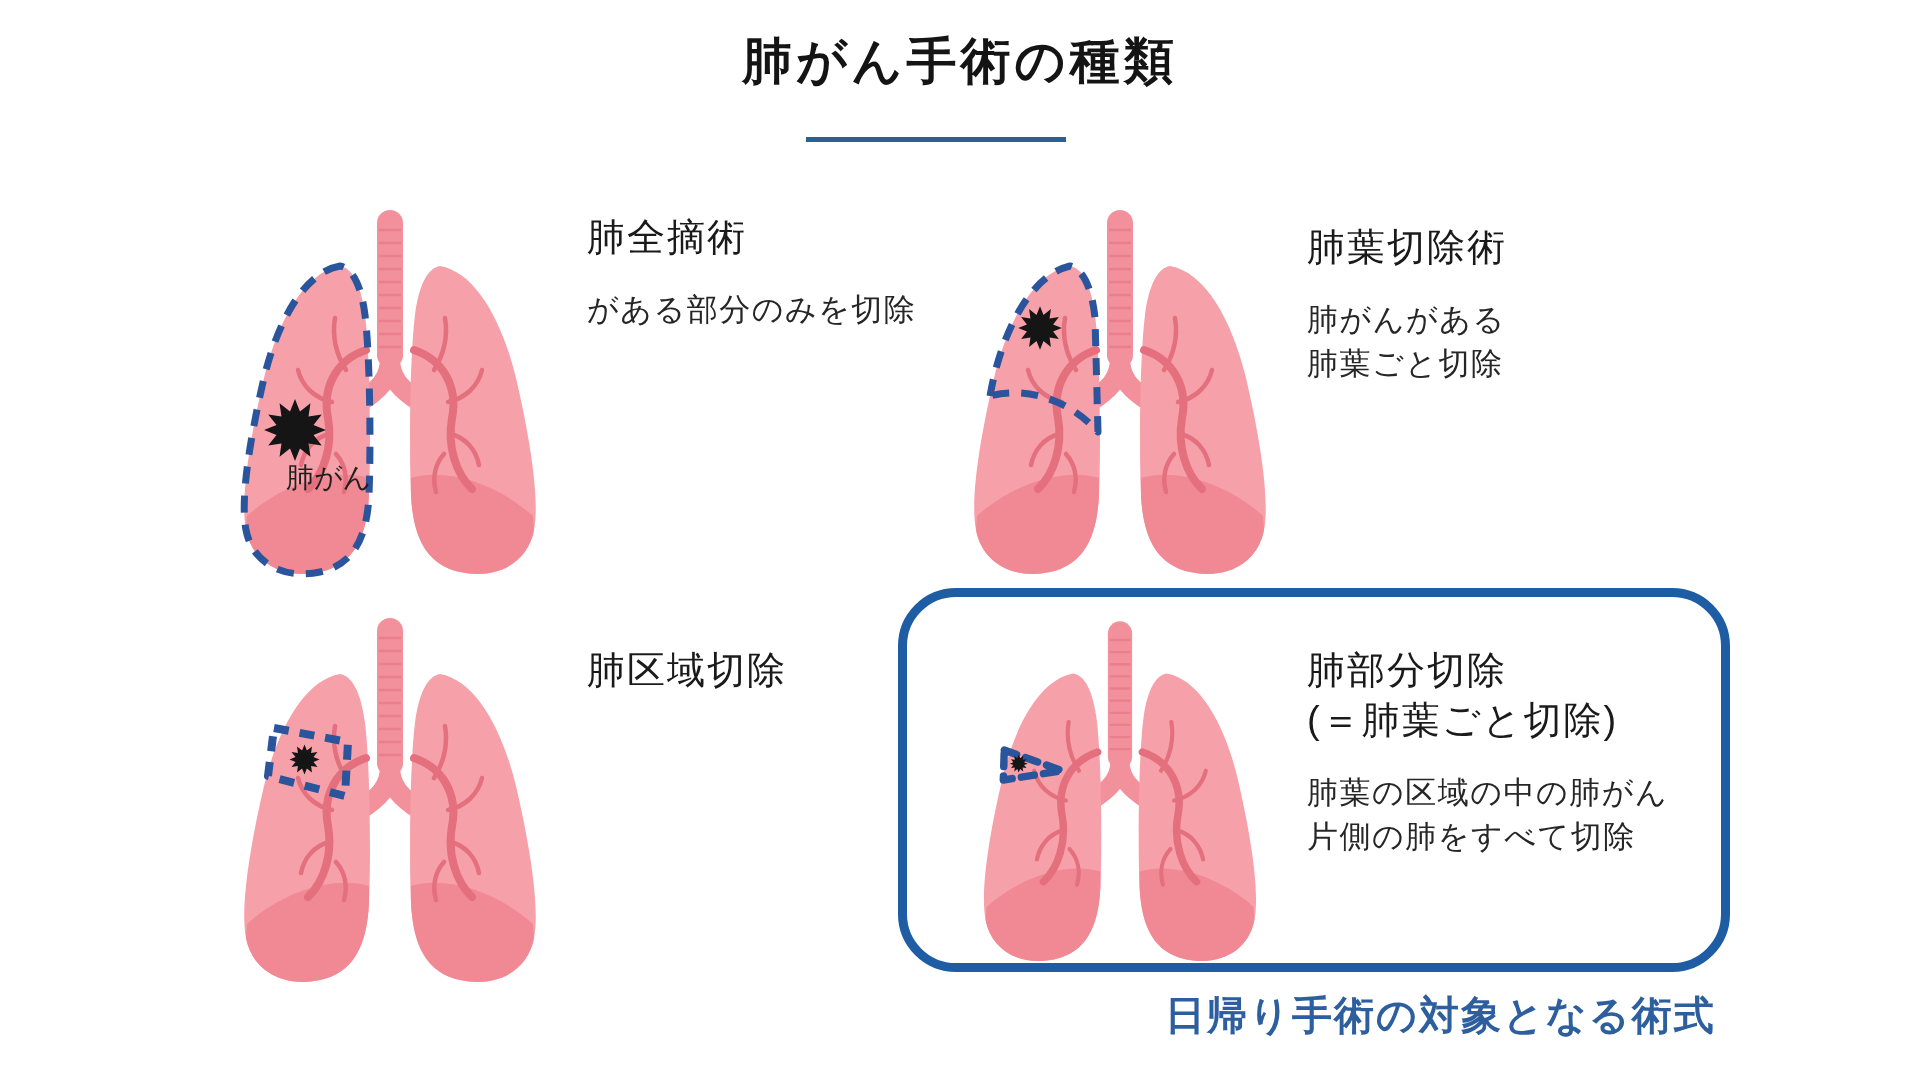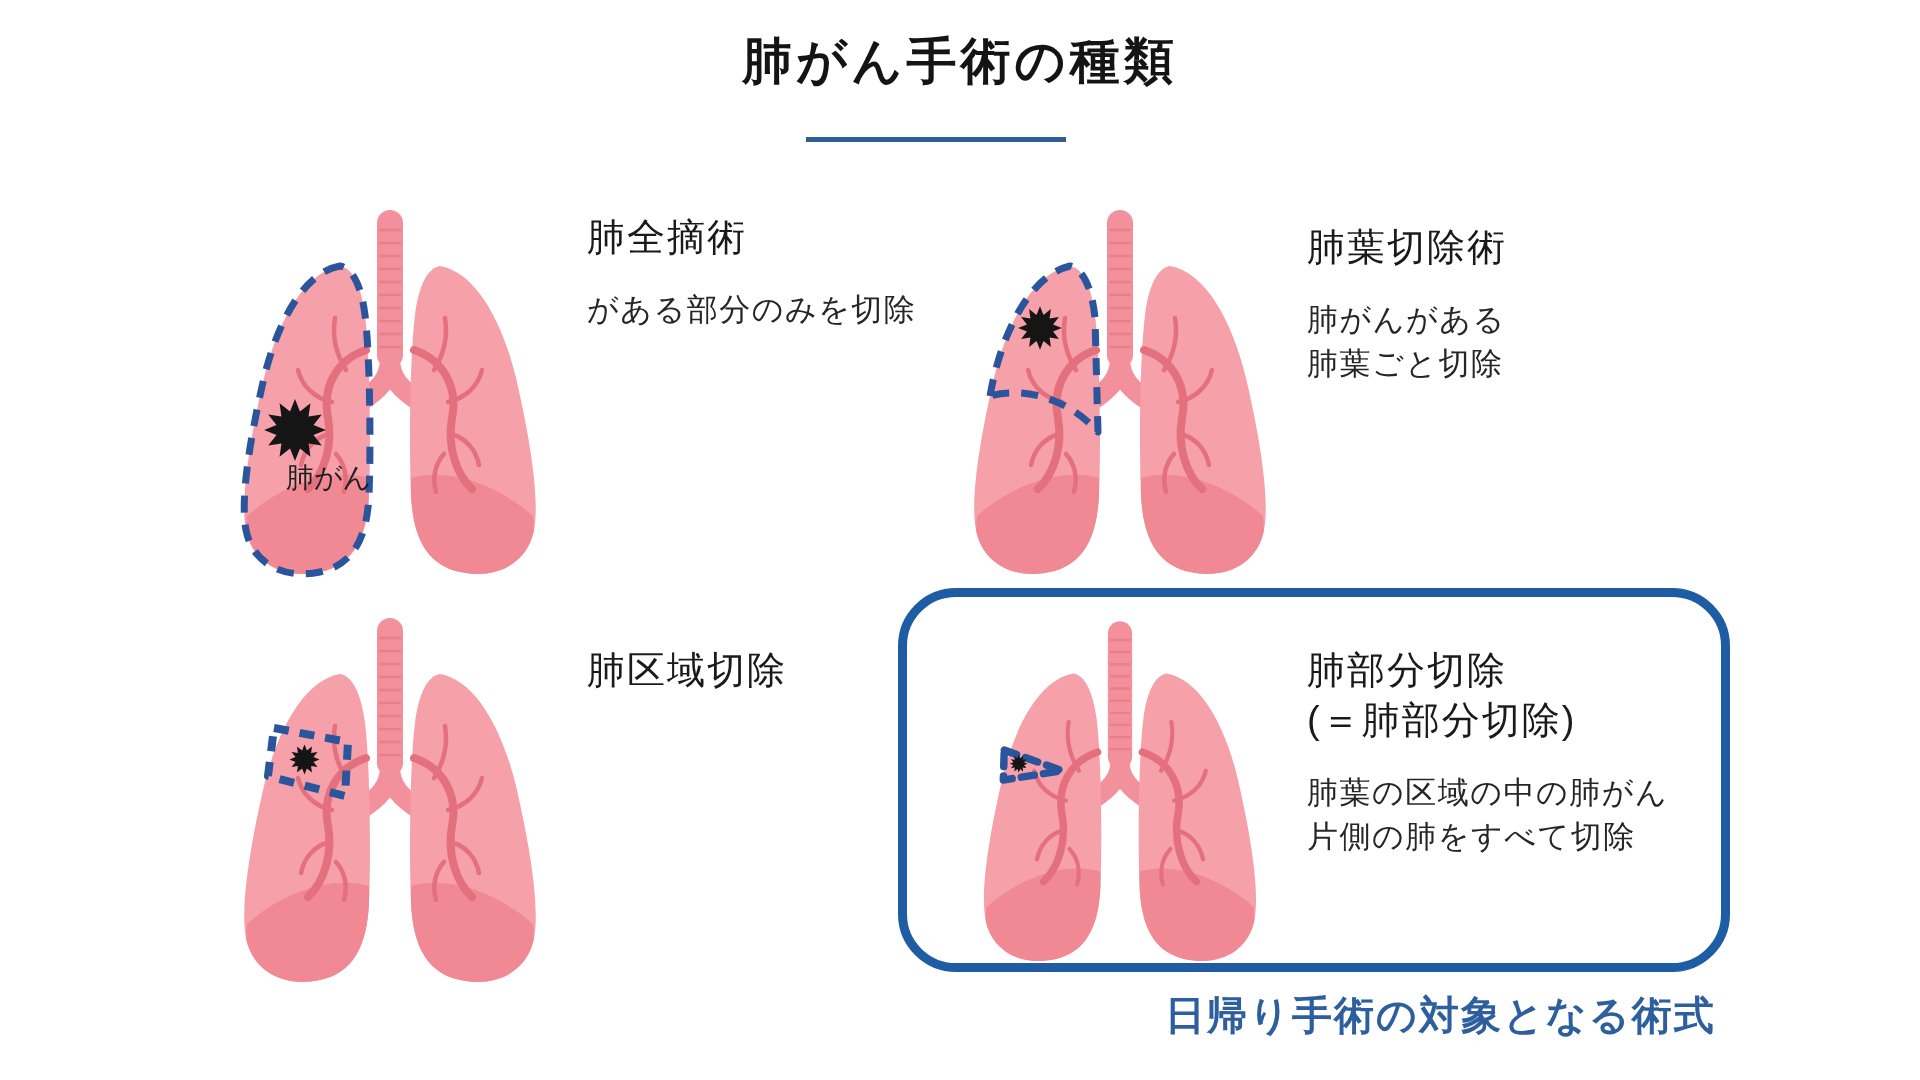--- a/index.html
+++ b/index.html
@@ -118,18 +118,18 @@
   <h2 class="section-heading">肺区域切除</h2>
 </div>
 
 <svg class="illo" style="left:933px;top:612px" width="374" height="392" viewBox="0 0 400 420">
   <use href="#lungs"></use>
   <path class="dashed" style="stroke-width:8;stroke-dasharray:14 10;stroke-linecap:round" d="M 76,148 L 138,170 L 75,180 Z"></path>
   <use href="#star" x="81" y="152" width="21" height="21"></use>
 </svg>
 <div class="section-text" style="left:1307px;top:645px">
   <h2 class="section-heading"><span>肺部分切除</span><br>
-  <span>(＝肺部分切除)</span></h2>
+  <span>(＝肺葉ごと切除)</span></h2>
   <p class="section-desc" style=""><span>肺葉の区域の中の肺がん</span><br>
   <span>片側の肺をすべて切除</span></p>
 </div>
 
 <p class="abs highlight-caption">日帰り手術の対象となる術式</p>
 
 </body></html>

